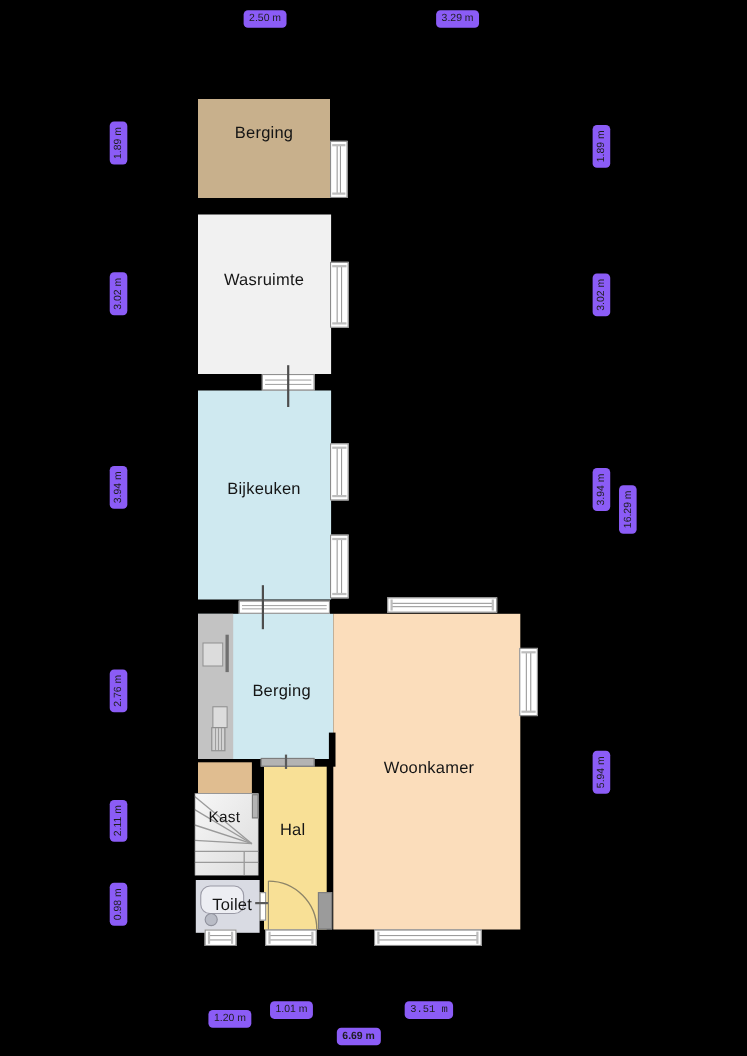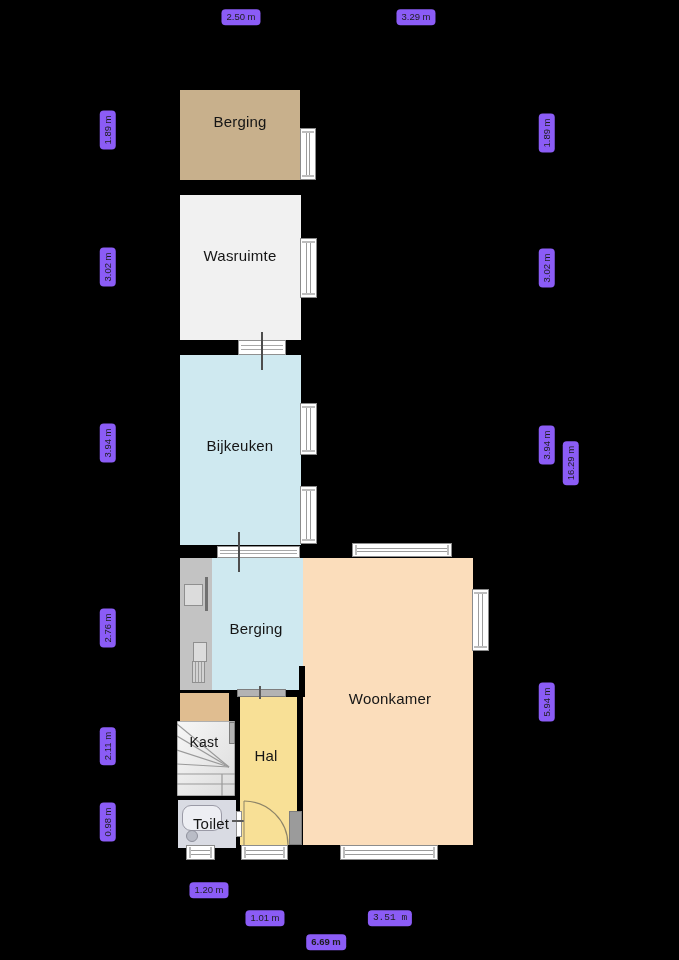--- a/index.html
+++ b/index.html
@@ -123,21 +123,21 @@
   <span class="room-label" style="left:240px;top:445px;">Bijkeuken</span>
   <span class="room-label" style="left:256px;top:628px;">Berging</span>
   <span class="room-label" style="left:390px;top:698px;">Woonkamer</span>
   <span class="room-label small" style="left:204px;top:722px;margin-top:20px;">Kast</span>
   <span class="room-label" style="left:266px;top:755px;">Hal</span>
   <span class="room-label" style="left:211px;top:823px;">Toilet</span>
 
   <span class="dim" style="left:241px;top:17px;">2.50 m</span>
   <span class="dim" style="left:416px;top:17px;text-align:right;">3.29 m</span>
 
-  <span class="dim" style="left:209px;top:890px;">1.20 m</span>
+  <span class="dim" style="left:209px;top:926px;">1.20 m</span>
   <span class="dim" style="left:265px;top:918px;">1.01 m</span>
   <span class="dim" style="left:390px;top:918px;font-family:Liberation Mono, monospace;">3.51 m</span>
   <span class="dim" style="left:326px;top:942px;font-weight:bold;">6.69 m</span>
 
   <span class="dim dim-v" style="left:108px;top:130px;">1.89 m</span>
   <span class="dim dim-v" style="left:108px;top:267px;">3.02 m</span>
   <span class="dim dim-v" style="left:108px;top:443px;">3.94 m</span>
   <span class="dim dim-v" style="left:108px;top:628px;">2.76 m</span>
   <span class="dim dim-v" style="left:108px;top:746px;">2.11 m</span>
   <span class="dim dim-v" style="left:108px;top:822px;">0.98 m</span>

